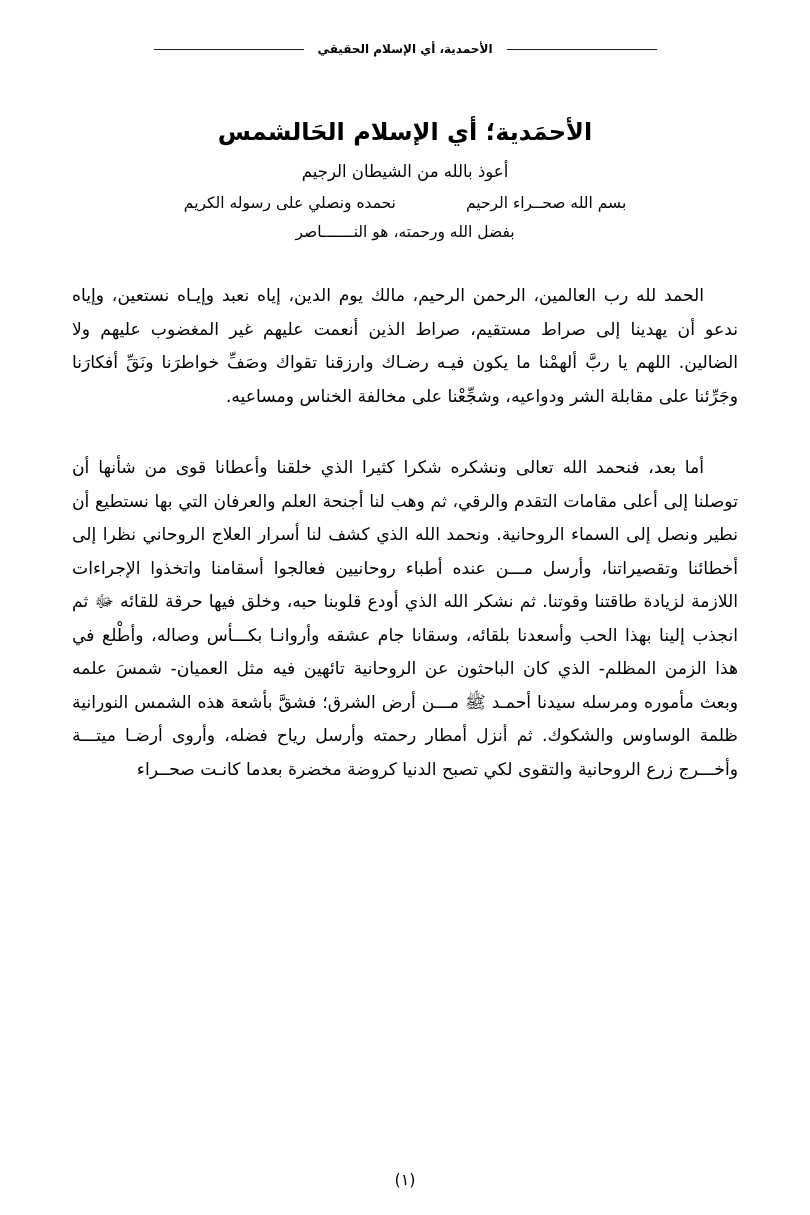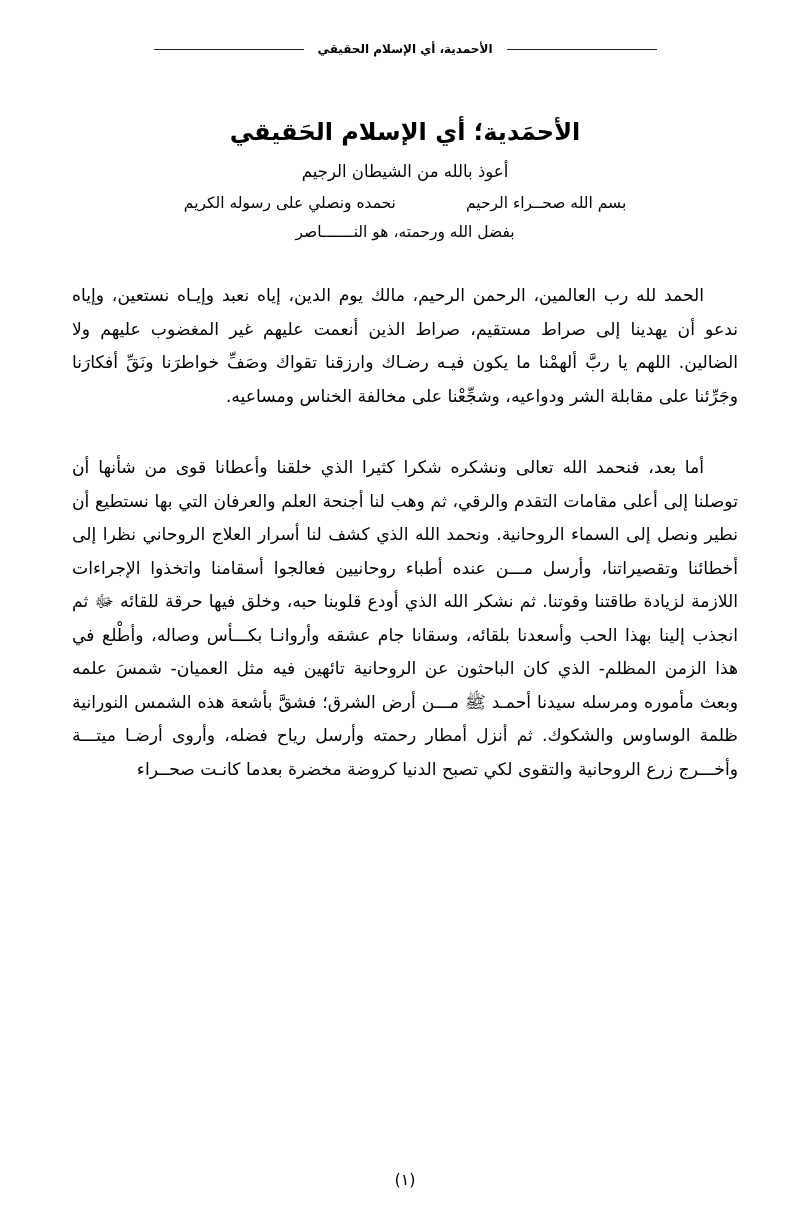--- a/index.html
+++ b/index.html
@@ -106,21 +106,21 @@
 <body>
 
 <div class="page">
 
   <div class="runhead">
     <div class="rule"></div>
     <div class="rh-text">الأحمدية، أي الإسلام الحقيقي</div>
     <div class="rule"></div>
   </div>
 
-  <h1 class="title">الأحمَدية؛ أي الإسلام الحَقيقي</h1>
+  <h1 class="title">الأحمَدية؛ أي الإسلام الحَالشمس</h1>
 
 
   <div class="basmala-line">أعوذ بالله من الشيطان الرجيم</div>
 
   <div class="two-col">
     <span>بسم الله صحــراء الرحيم</span>
     <span>نحمده ونصلي على رسوله الكريم</span>
   </div>
 
   <div class="centered-small">بفضل الله ورحمته، هو النـــــــاصر</div>

